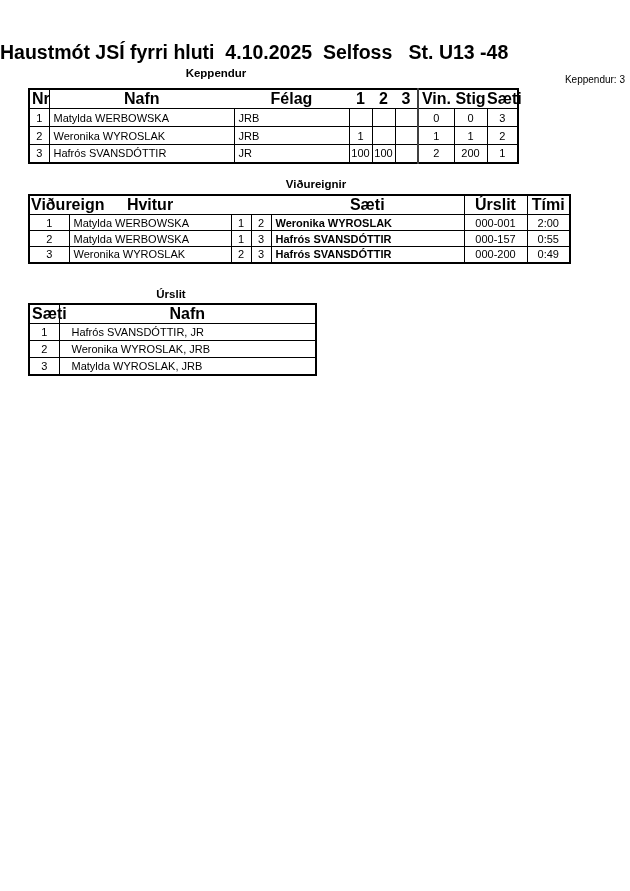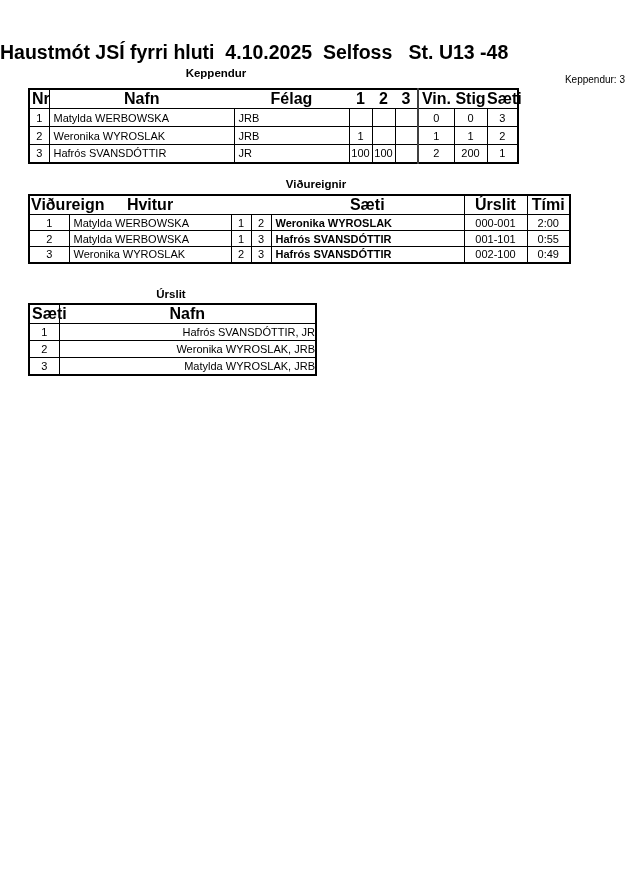--- a/index.html
+++ b/index.html
@@ -45,21 +45,21 @@
   .t2 thead tr { height:18px; }
   .t2 tbody tr { height:16px; }
   .t2 th:nth-child(1) { text-align:right; padding-left:1px; }
   .t2 th:nth-child(6), .t2 th:nth-child(7) { border-left:1px solid #000; }
   .t2 td:nth-child(2) { text-align:left; padding-left:4px; }
   .t2 td:nth-child(5) { text-align:left; padding-left:4px; font-weight:bold; }
   
   .t3 { left:28px; top:303px; width:287px; }
   .t3 tr { height:17px; }
   .t3 th:nth-child(1) { border-right:1px solid #000; text-align:left; padding-left:2px; }
-  .t3 td:nth-child(2) { text-align:right; padding-left:0; }
+  .t3 td:nth-child(2) { text-align:left; padding-left:12px; }
 </style>
 </head>
 <body>
 
 <div id="title">Haustmót JSÍ fyrri hluti  4.10.2025  Selfoss   St. U13 -48</div>
 
 <div id="h-kepp" class="sec-heading">Keppendur</div>
 <div id="count">Keppendur: 3</div>
 
 <table class="rtable t1">
@@ -156,30 +156,30 @@
       <td>Weronika WYROSLAK</td>
       <td>000-001</td>
       <td>2:00</td>
     </tr>
     <tr>
       <td>2</td>
       <td>Matylda WERBOWSKA</td>
       <td>1</td>
       <td>3</td>
       <td>Hafrós SVANSDÓTTIR</td>
-      <td>001-101</td>
+      <td>000-157</td>
       <td>0:55</td>
     </tr>
     <tr>
       <td>3</td>
       <td>Weronika WYROSLAK</td>
       <td>2</td>
       <td>3</td>
       <td>Hafrós SVANSDÓTTIR</td>
-      <td>002-100</td>
+      <td>000-200</td>
       <td>0:49</td>
     </tr>
   </tbody>
 </table>
 
 <div id="h-urs" class="sec-heading">Úrslit</div>
 
 <table class="rtable t3">
   <colgroup>
     <col style="width:30px">

